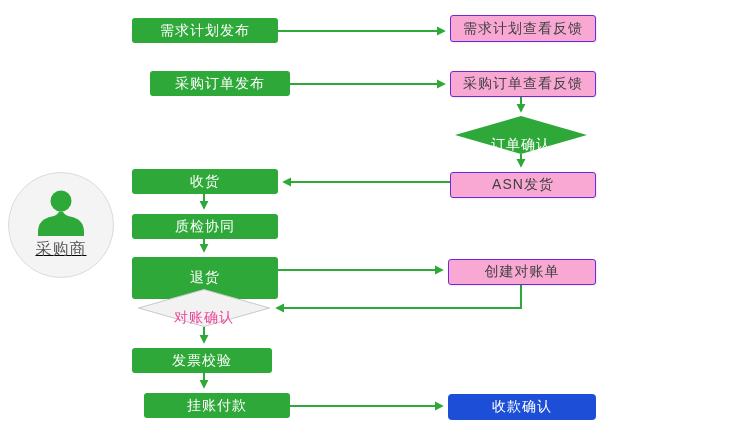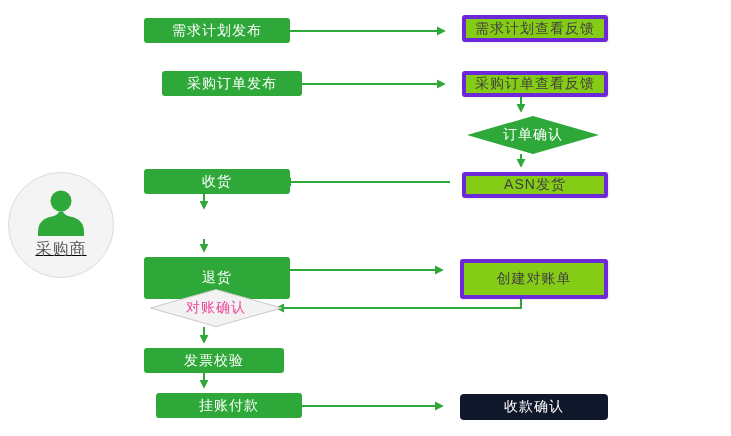--- a/index.html
+++ b/index.html
@@ -3,29 +3,29 @@
 <meta charset="utf-8">
 <style>
   html,body{margin:0;padding:0;background:#fff;}
   .stage{
     position:relative;width:731px;height:436px;background:#ffffff;overflow:hidden;
     font-family:"Liberation Sans","DejaVu Sans",sans-serif;
   }
   .wires{position:absolute;left:0;top:0;pointer-events:none;}
   .node{
     position:absolute;display:flex;align-items:center;justify-content:center;
-    box-sizing:border-box;font-size:14px;letter-spacing:1px;white-space:nowrap;margin-left:12px;
+    box-sizing:border-box;font-size:14px;letter-spacing:1px;white-space:nowrap;
   }
   .node.green{background:#2EA838;color:#ffffff;border-radius:3px;}
   .node.white{
-    background:#84cc16;border:4px solid #6d28d9;color:#404040;border-radius:3px;
+    background:#f9a8d4;border:1px solid #6d28d9;color:#404040;border-radius:3px;
     box-shadow:1px 1px 2px rgba(0,0,0,0.08);
   }
-  .node.red{background:#0f172a;color:#ffffff;border-radius:4px;}
-  .node.diamond{background:none;border:none;}
+  .node.red{background:#1d4ed8;color:#ffffff;border-radius:4px;}
+  .node.diamond{background:none;border:none;align-items:flex-end;}
   .node.diamond svg{position:absolute;left:0;top:0;}
   .node.diamond span{position:relative;z-index:1;}
   .diamond-green span{color:#ffffff;}
   .diamond-gray span{color:#ec4899;}
   .actor{
     position:absolute;border-radius:50%;background:#F4F4F4;border:1px solid #DBDBDB;
     box-sizing:border-box;display:flex;flex-direction:column;align-items:center;justify-content:center;text-decoration:underline;
   }
   .actor .actor-label{font-size:16px;color:#595959;margin-top:3px;letter-spacing:1px;}
 </style>
@@ -52,28 +52,29 @@
       <polyline points="521,285 521,308 277,308" marker-end="url(#arw)"></polyline>
       <line x1="204" y1="327" x2="204" y2="342" marker-end="url(#arw)"></line>
       <line x1="204" y1="373" x2="204" y2="387" marker-end="url(#arw)"></line>
       <line x1="278" y1="406" x2="442" y2="406" marker-end="url(#arw)"></line>
     </g>
   </svg>
 
   <div class="node green" style="left:132px;top:18px;width:146px;height:25px">需求计划发布</div>
   <div class="node green" style="left:150px;top:71px;width:140px;height:25px">采购订单发布</div>
   <div class="node green" style="left:132px;top:169px;width:146px;height:25px">收货</div>
+  <div class="node green" style="left:132px;top:214px;width:146px;height:25px">质检协同</div>
   <div class="node green" style="left:132px;top:257px;width:146px;height:42px">退货</div>
   <div class="node green" style="left:132px;top:348px;width:140px;height:25px">发票校验</div>
   <div class="node green" style="left:144px;top:393px;width:146px;height:25px">挂账付款</div>
 
   <div class="node white" style="left:450px;top:15px;width:146px;height:27px">需求计划查看反馈</div>
   <div class="node white" style="left:450px;top:71px;width:146px;height:26px">采购订单查看反馈</div>
   <div class="node white" style="left:450px;top:172px;width:146px;height:26px">ASN发货</div>
-  <div class="node white" style="left:448px;top:259px;width:148px;height:40px">创建对账单</div>
+  <div class="node white" style="left:448px;top:259px;width:148px;height:26px">创建对账单</div>
 
   <div class="node red" style="left:448px;top:394px;width:148px;height:26px">收款确认</div>
 
   <div class="node diamond diamond-green" style="left:455px;top:116px;width:132px;height:38px">
     <svg width="132" height="38">
       <polygon points="66,0 132,19 66,38 0,19" fill="#2EA838"></polygon>
     </svg>
     <span>订单确认</span>
   </div>
   <div class="node diamond diamond-gray" style="left:138px;top:289px;width:132px;height:38px">

